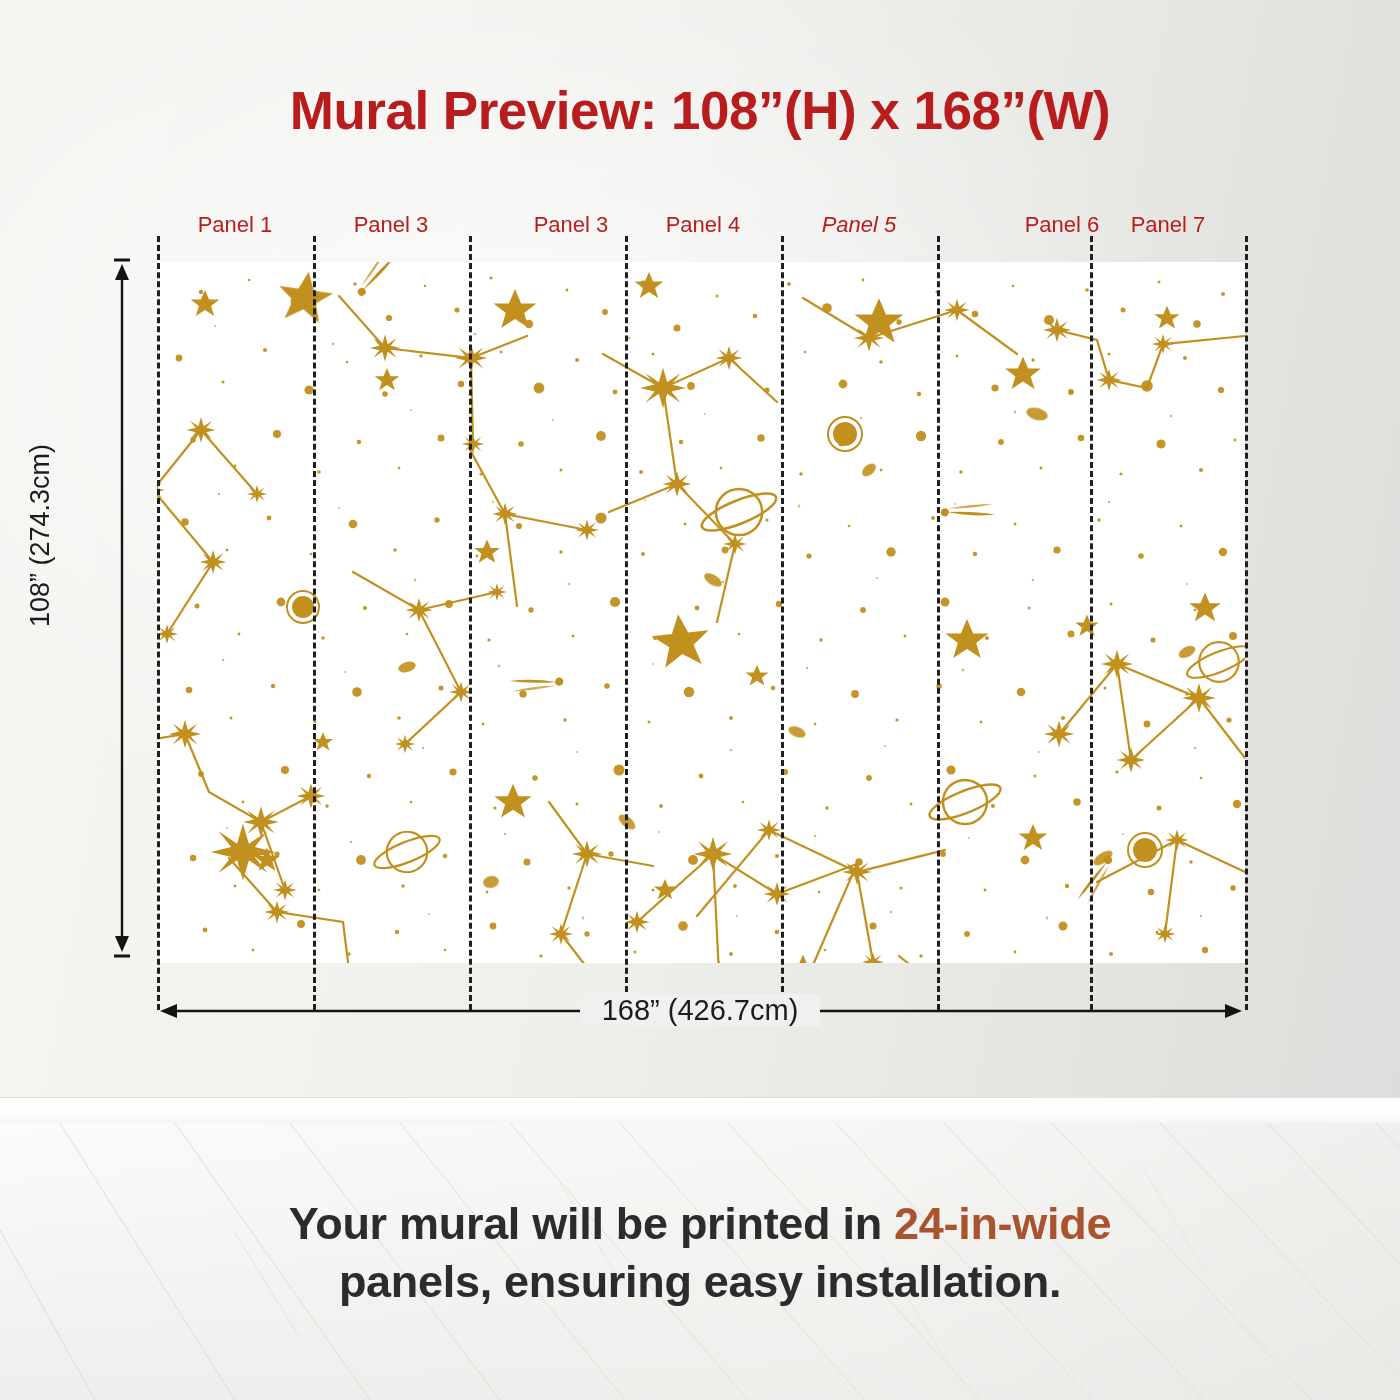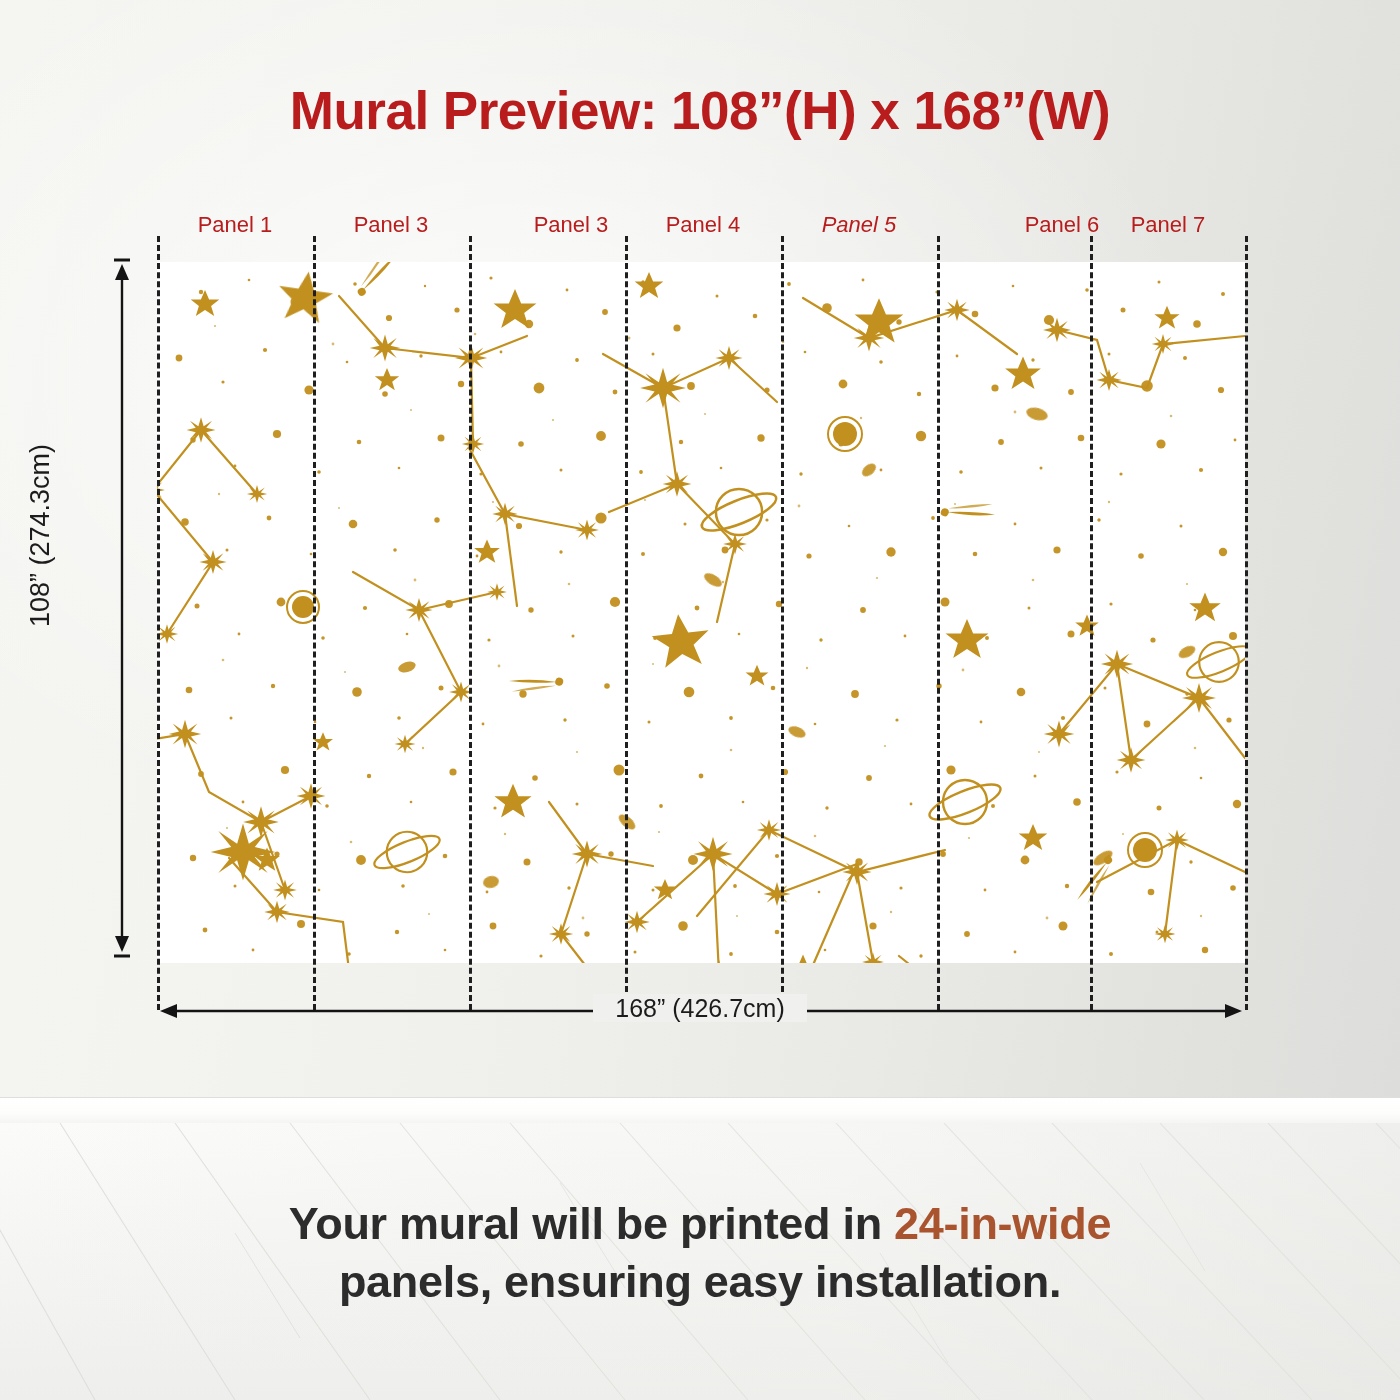--- a/index.html
+++ b/index.html
@@ -129,21 +129,21 @@
   #dim-h {
     position: absolute;
     left: 157px; top: 1000px;
     width: 1088px; height: 22px;
   }
   #dim-h-label {
     position: absolute;
     left: 0; top: 994px;
     width: 1400px;
     text-align: center;
-    font-size: 25px;
+    font-size: 29px;
     color: #1c1c1c;
     white-space: nowrap;
   }
   #dim-h-label span {
     background: #f0f0ee;
     padding: 0 22px;
   }
 
   
   #caption {

